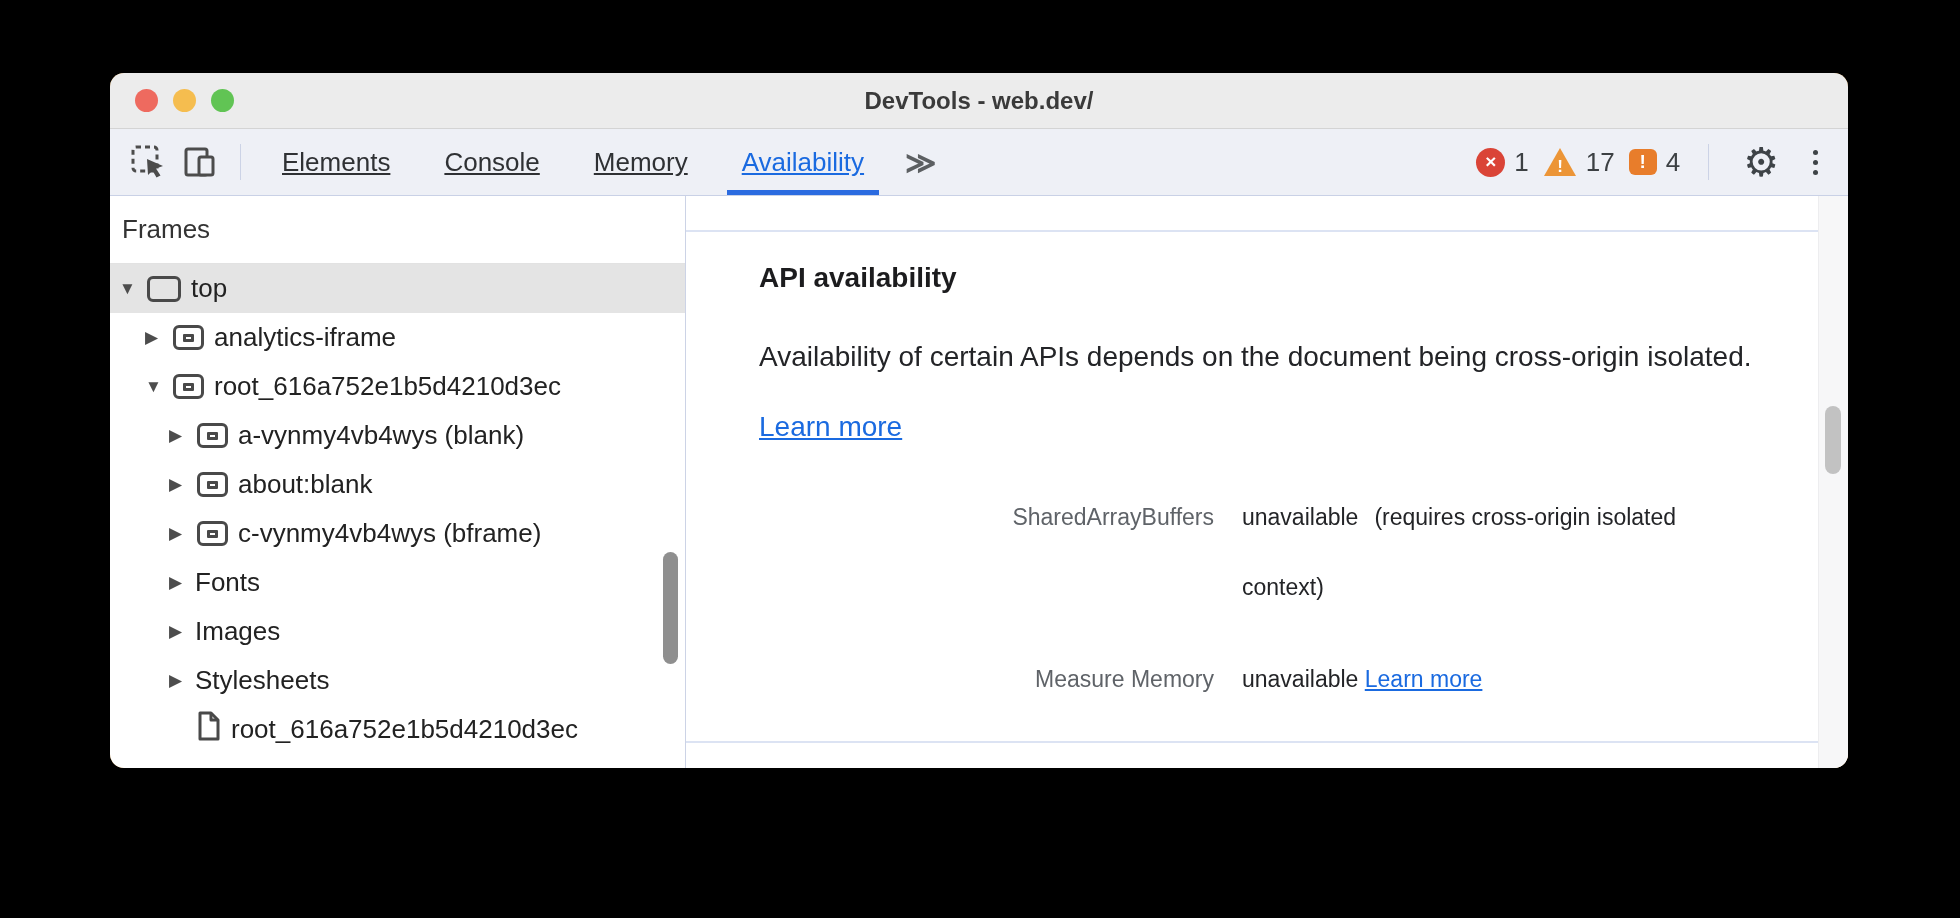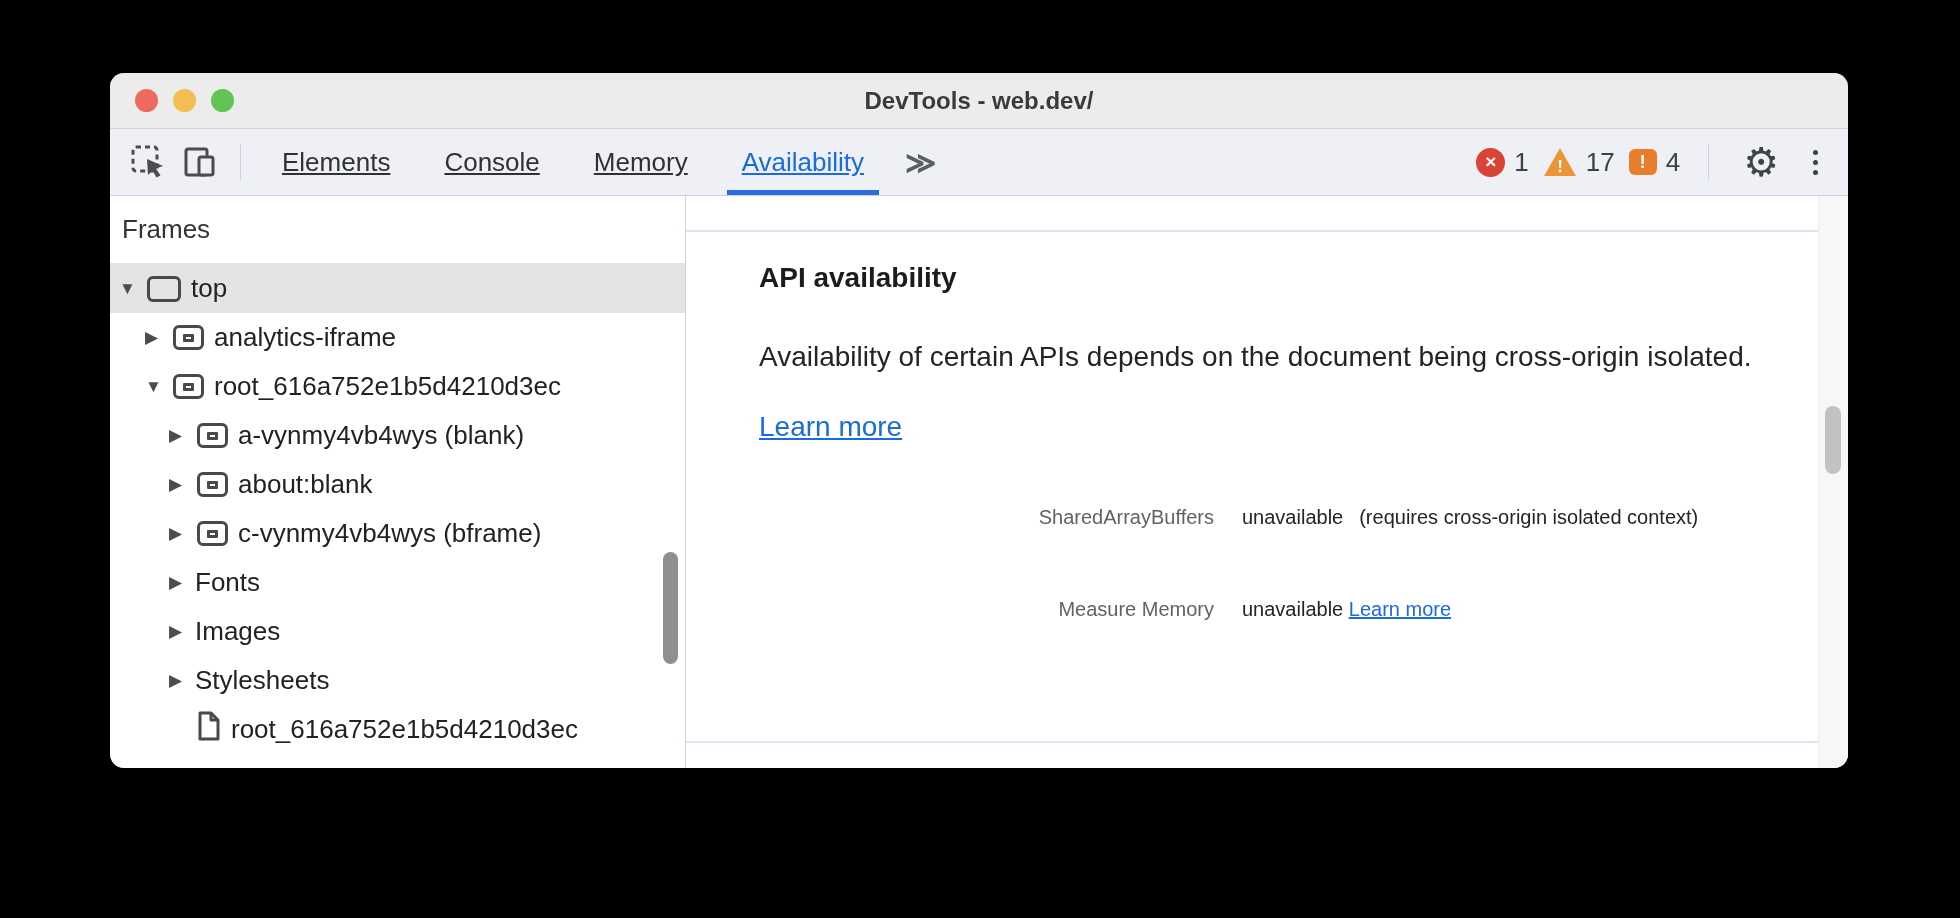--- a/index.html
+++ b/index.html
@@ -72,21 +72,21 @@
                border-radius:8px; background:#b3b3b3; }
 
   .main { flex:1; position:relative; background:#fff; overflow:hidden; }
   .top-strip { height:36px; border-bottom:2px solid #dce3f3; margin-right:30px; }
   .section { padding-left:73px;margin-top:16px; }
   .report-heading { margin-top:30px; font-size:28px; font-weight:700; color:#1c1c1e; }
   .report-para { margin-top:28px; width:1020px; font-size:28px; line-height:70px; color:#232427; }
   a.link, .link { color:#1a6ae0; text-decoration:underline; cursor:pointer; }
 
   .report { margin-top:20px; }
-  .report-row { display:flex; font-size:20px; line-height:70px; }
+  .report-row { display:flex; font-size:23px; line-height:70px; }
   .report-row + .report-row { margin-top:22px; }
   .rkey { width:455px; text-align:right; color:#5f6368; flex-shrink:0; }
   .rval { margin-left:28px; width:492px; color:#232427; }
   .rnote { margin-left:16px; }
   .section-end { position:absolute; left:0; right:30px; top:545px; border-top:2px solid #dce3f3; }
 
   .main-vtrack { position:absolute; right:0; top:0; bottom:0; width:30px; background:#f7f7f8;
                  border-left:1px solid #ededef; }
   .main-vthumb { position:absolute; right:7px; top:210px; width:16px; height:68px;
                  border-radius:8px; background:#c2c2c2; }

